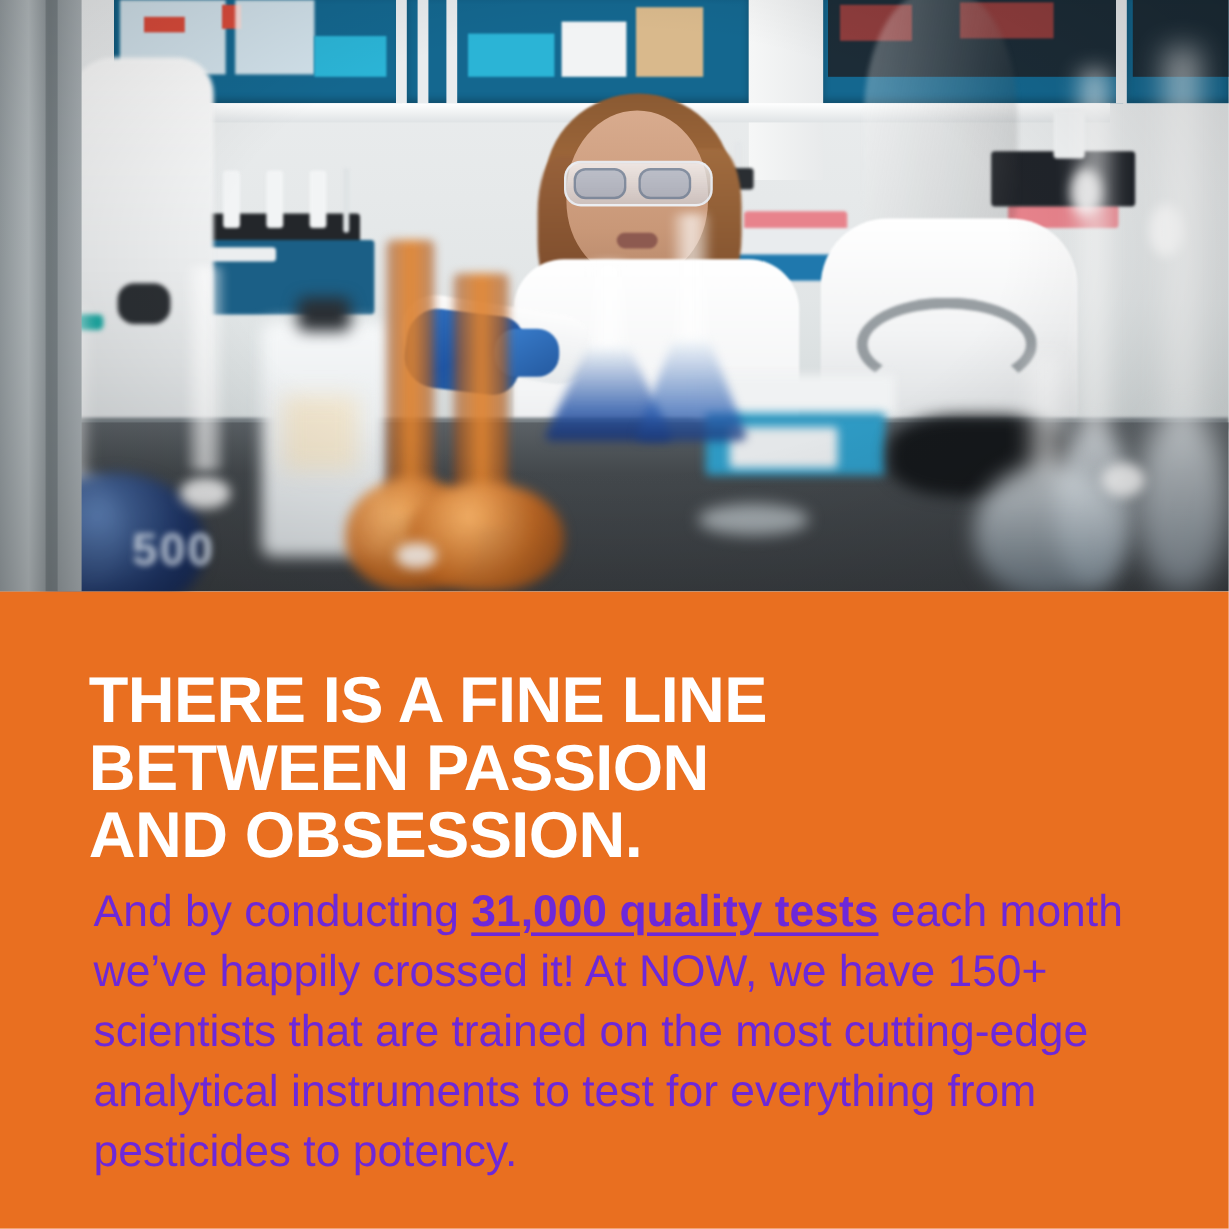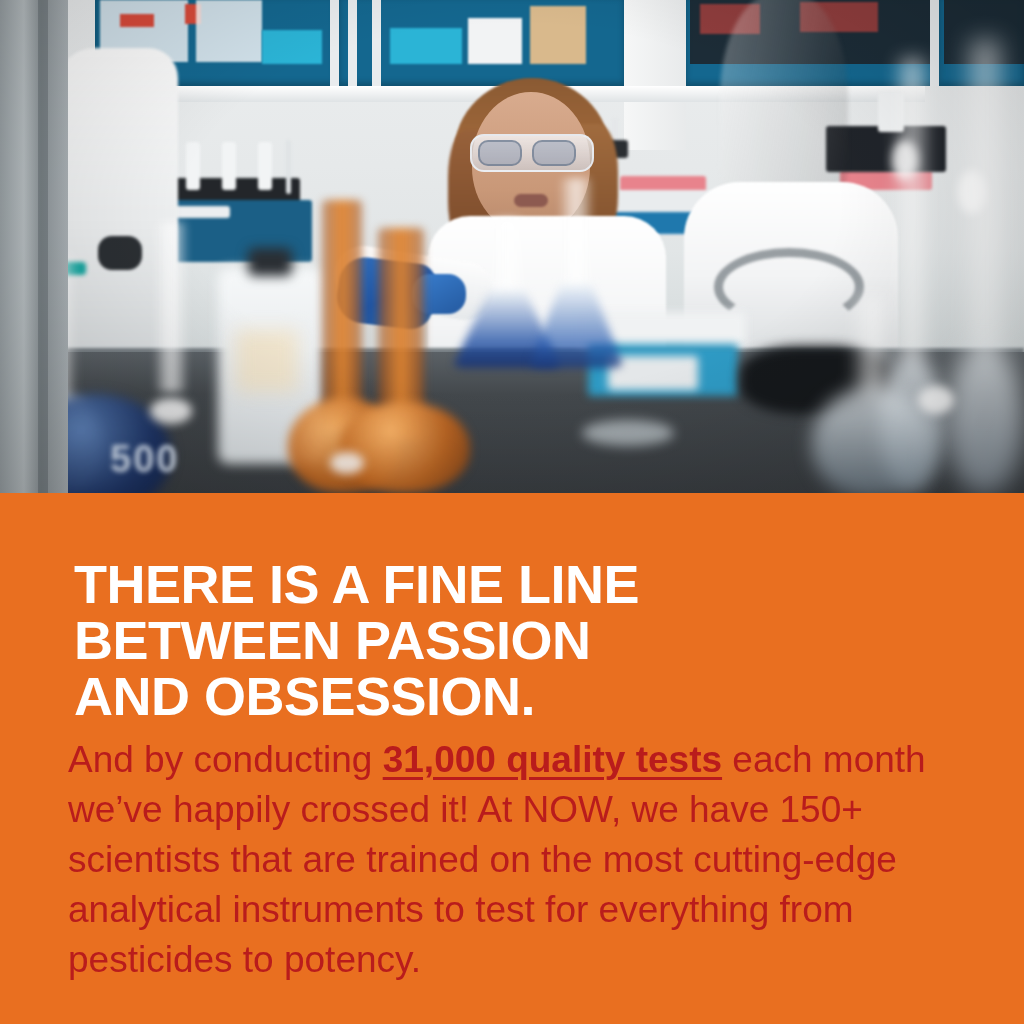--- a/index.html
+++ b/index.html
@@ -287,23 +287,23 @@
     font-family:"Liberation Sans", sans-serif;
     font-weight:700;
     font-size:54px;
     line-height:56px;
     letter-spacing:-0.5px;
     white-space:pre-line;
     margin-top:32px;
   }
 
   .body-copy {
-    position:absolute; left:68px; top:735px;
+    position:absolute; left:78px; top:735px;
     width:868px;
-    color:#b91c1c;
+    color:#6d28d9;
     font-family:"Liberation Sans", sans-serif;
     font-weight:400;
     font-size:37px;
     line-height:50px;
   }
   .body-copy b {
     font-weight:700;
     text-decoration:underline;
     text-underline-offset:5px;
     text-decoration-thickness:3px;

